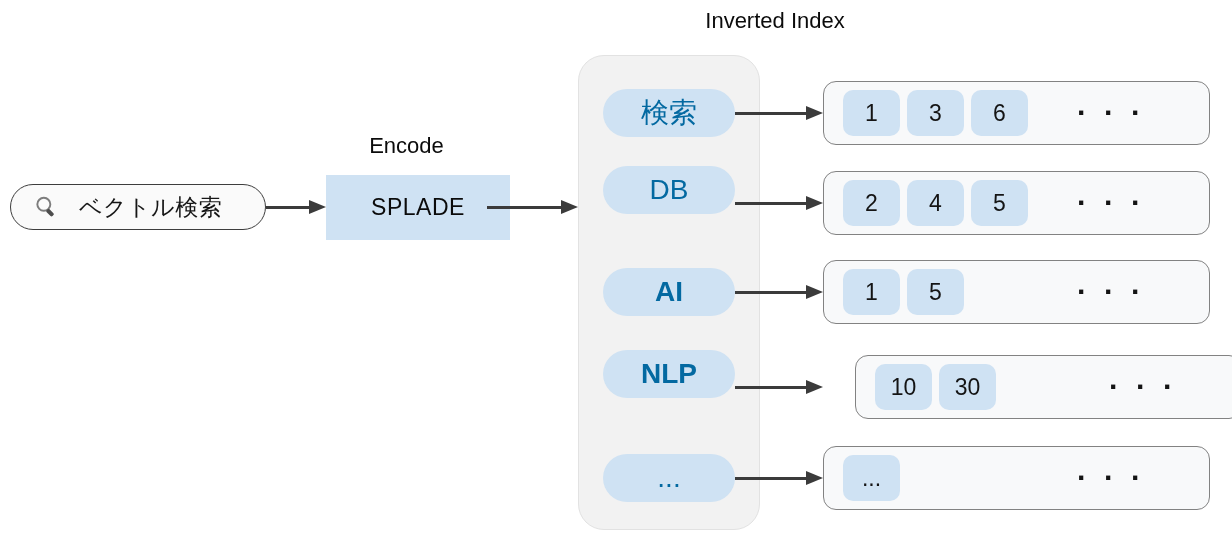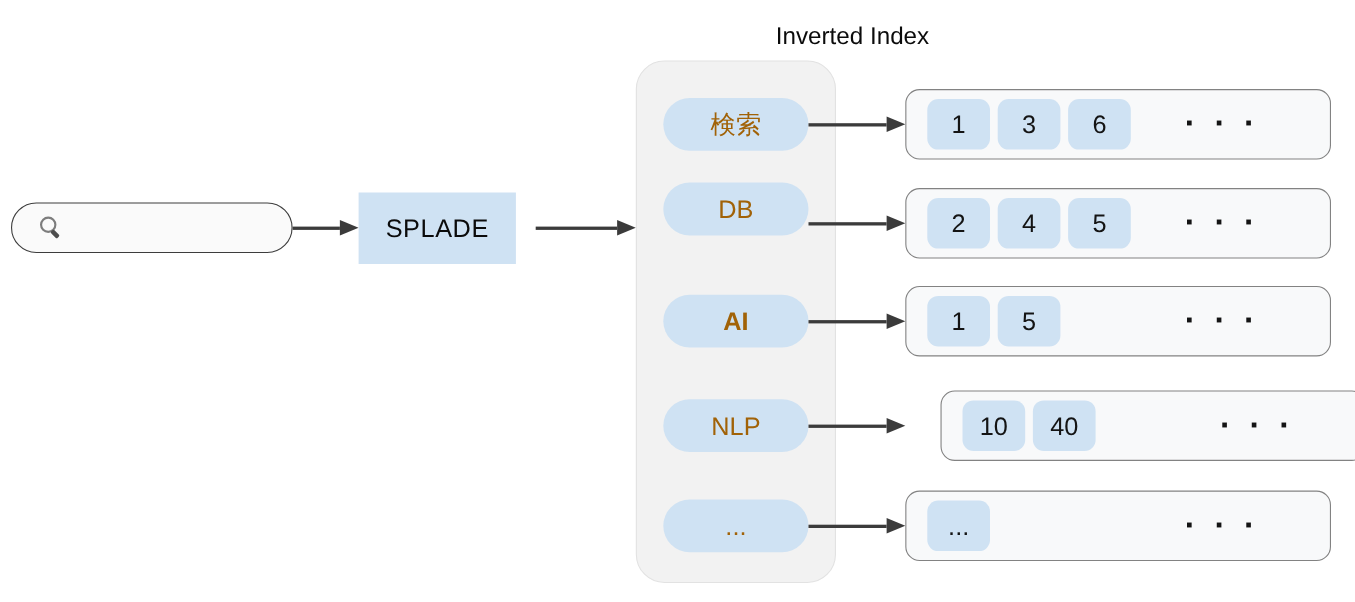--- a/index.html
+++ b/index.html
@@ -11,40 +11,40 @@
     position:absolute;left:10px;top:184px;width:256px;height:46px;
     border:1.6px solid #3d3d3d;border-radius:24px;background:#fafafa;
     display:flex;align-items:center;padding-left:22px;box-sizing:border-box;gap:20px;
   }
   .search-pill .q-text{font-size:23px;color:#161616;letter-spacing:.5px;white-space:nowrap;}
   .search-icon{display:flex;align-items:center;}
 
   
   .encode-label{position:absolute;left:326px;top:133px;width:161px;text-align:center;
     font-size:22px;color:#0b0b0b;}
-  .splade-box{position:absolute;left:326px;top:175px;width:143px;height:65px;
+  .splade-box{position:absolute;left:326px;top:175px;width:184px;height:65px;
     background:#cfe2f3;display:flex;align-items:center;justify-content:center;
     font-size:23px;color:#0b0b0b;letter-spacing:.5px;}
 
   
   .arrow{position:absolute;height:16px;display:flex;align-items:center;}
   .arrow .shaft{flex:1;height:3px;background:#3b3b3b;}
   .arrow .head{width:0;height:0;border-left:17px solid #3b3b3b;
     border-top:7px solid transparent;border-bottom:7px solid transparent;}
 
   
   .index-container{position:absolute;left:578px;top:55px;width:182px;height:475px;
     background:#f2f2f2;border:1px solid #e2e2e2;border-radius:26px;box-sizing:border-box;}
   .index-title{position:absolute;left:578px;top:8px;width:394px;text-align:center;
-    font-size:22px;color:#0b0b0b;margin-top:12px;}
+    font-size:22px;color:#0b0b0b;}
 
   
   .term-pill{position:absolute;left:603px;width:132px;height:48px;border-radius:24px;
     background:#cfe2f3;display:flex;align-items:center;justify-content:center;
-    font-size:23px;color:#a16207;}
+    font-size:28px;color:#0369a1;}
 
   
   .postings-row{position:absolute;left:823px;width:387px;height:64px;box-sizing:border-box;
     background:#f8f9fa;border:1.6px solid #828282;border-radius:13px;
     display:flex;align-items:center;padding-left:19px;gap:7px;}
   .posting-cell{width:57px;height:46px;border-radius:10px;background:#cfe2f3;
     display:flex;align-items:center;justify-content:center;font-size:23px;color:#141414;flex:0 0 auto;}
   .ellipsis-dots{position:absolute;left:253px;top:50%;transform:translateY(-50%);
     font-size:30px;letter-spacing:17px;color:#141414;font-weight:bold;line-height:1;}
 </style>
@@ -53,27 +53,29 @@
 
 <div class="canvas">
 
   <div class="search-pill">
     <span class="search-icon">
       <svg viewBox="0 0 24 24" width="26" height="26" aria-hidden="true">
         <circle cx="10" cy="9.5" r="6" fill="none" stroke="#7d7d7d" stroke-width="1.8"></circle>
         <rect x="14.4" y="13.2" width="7.6" height="3.8" rx="1.3" transform="rotate(45 14.4 13.2)" fill="#4d4d4d"></rect>
       </svg>
     </span>
+    <span class="q-text">ベクトル検索</span>
   </div>
 
   <div class="arrow" style="left:266px;top:199px;width:60px;">
     <div class="shaft"></div>
     <div class="head"></div>
   </div>
 
+  <div class="encode-label">Encode</div>
   <div class="splade-box">SPLADE</div>
 
   <div class="arrow" style="left:487px;top:199px;width:91px;">
     <div class="shaft"></div>
     <div class="head"></div>
   </div>
 
   <div class="index-title">Inverted Index</div>
   <div class="index-container"></div>
 
@@ -103,28 +105,28 @@
       <div class="term-pill" style="top: 268px; font-weight: bold;">AI</div>
       <div class="arrow" style="left: 735px; width: 88px; top: 284px;">
         <div class="shaft"></div>
         <div class="head"></div>
       </div>
       <div class="postings-row" style="top: 260px;">
         <div class="posting-cell">1</div>
         <div class="posting-cell">5</div>
         <span class="ellipsis-dots">···</span>
       </div>
-      <div class="term-pill" style="top: 363px;">NLP</div>
+      <div class="term-pill" style="top: 350px; font-weight: bold;">NLP</div>
       <div class="arrow" style="left: 735px; width: 88px; top: 379px;">
         <div class="shaft"></div>
         <div class="head"></div>
       </div>
       <div class="postings-row" style="top: 355px; margin-left: 32px;">
         <div class="posting-cell">10</div>
-        <div class="posting-cell">40</div>
+        <div class="posting-cell">30</div>
         <span class="ellipsis-dots">···</span>
       </div>
       <div class="term-pill" style="top: 454px;">...</div>
       <div class="arrow" style="left: 735px; width: 88px; top: 470px;">
         <div class="shaft"></div>
         <div class="head"></div>
       </div>
       <div class="postings-row" style="top: 446px;">
         <div class="posting-cell">...</div>
         <span class="ellipsis-dots">···</span>

